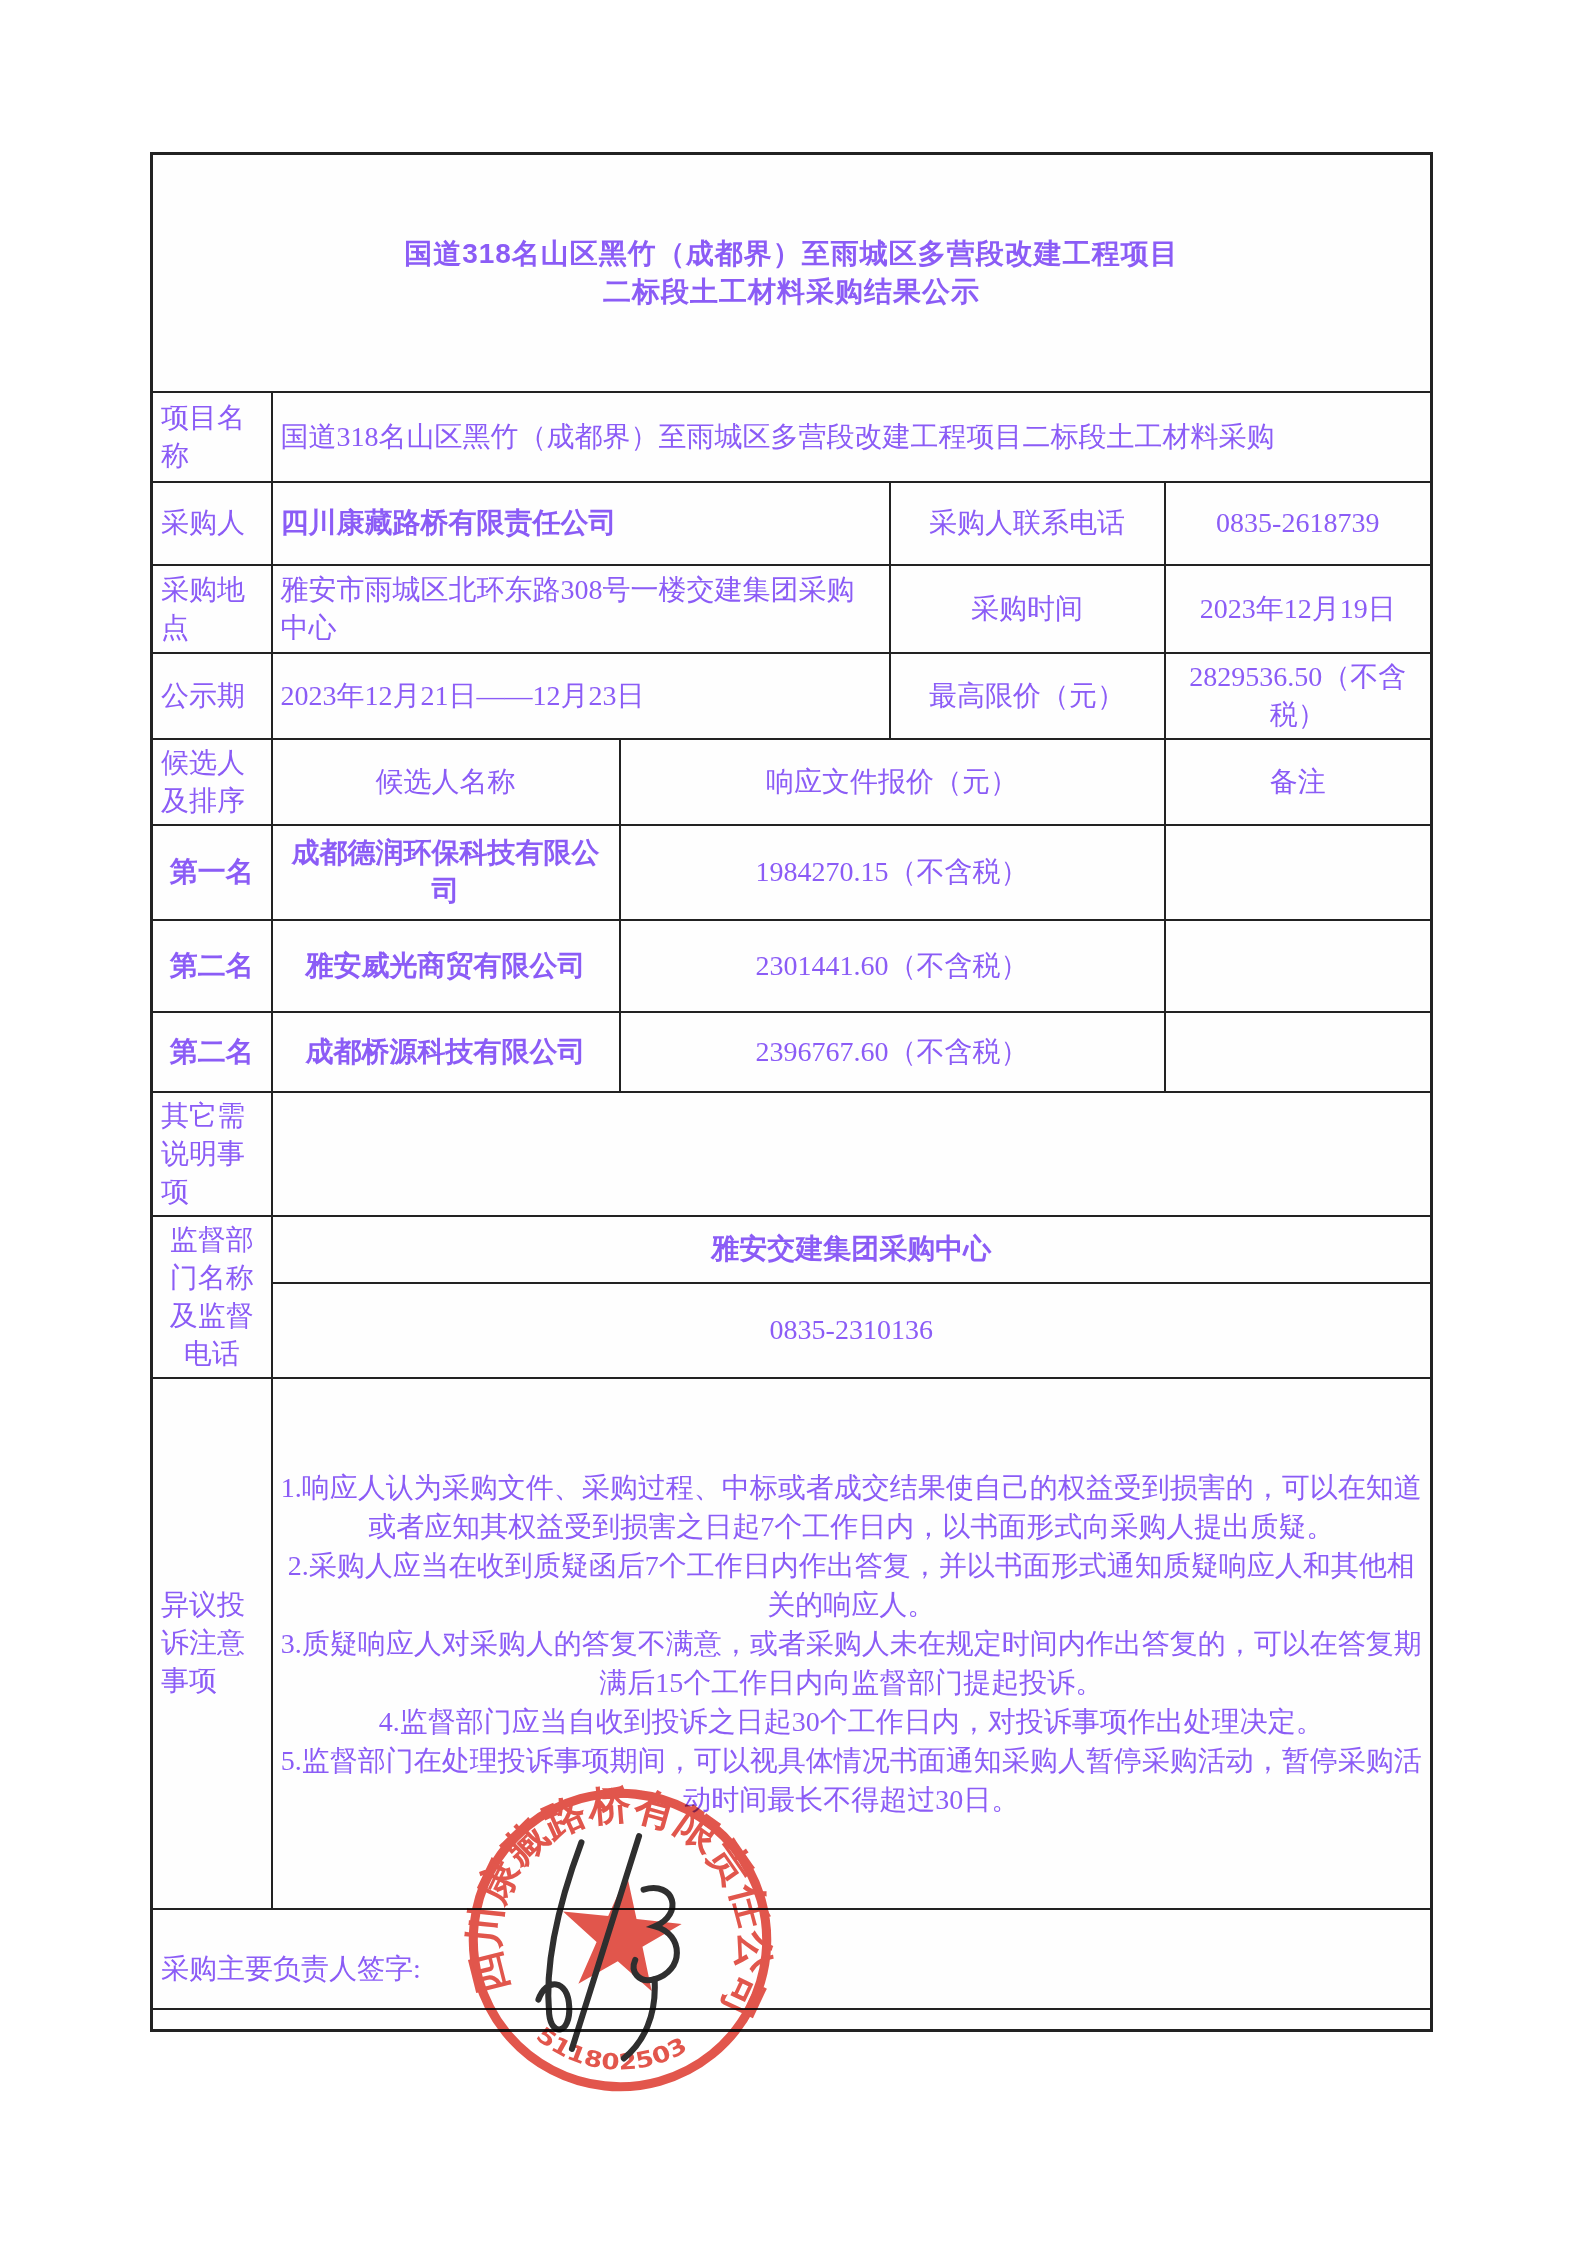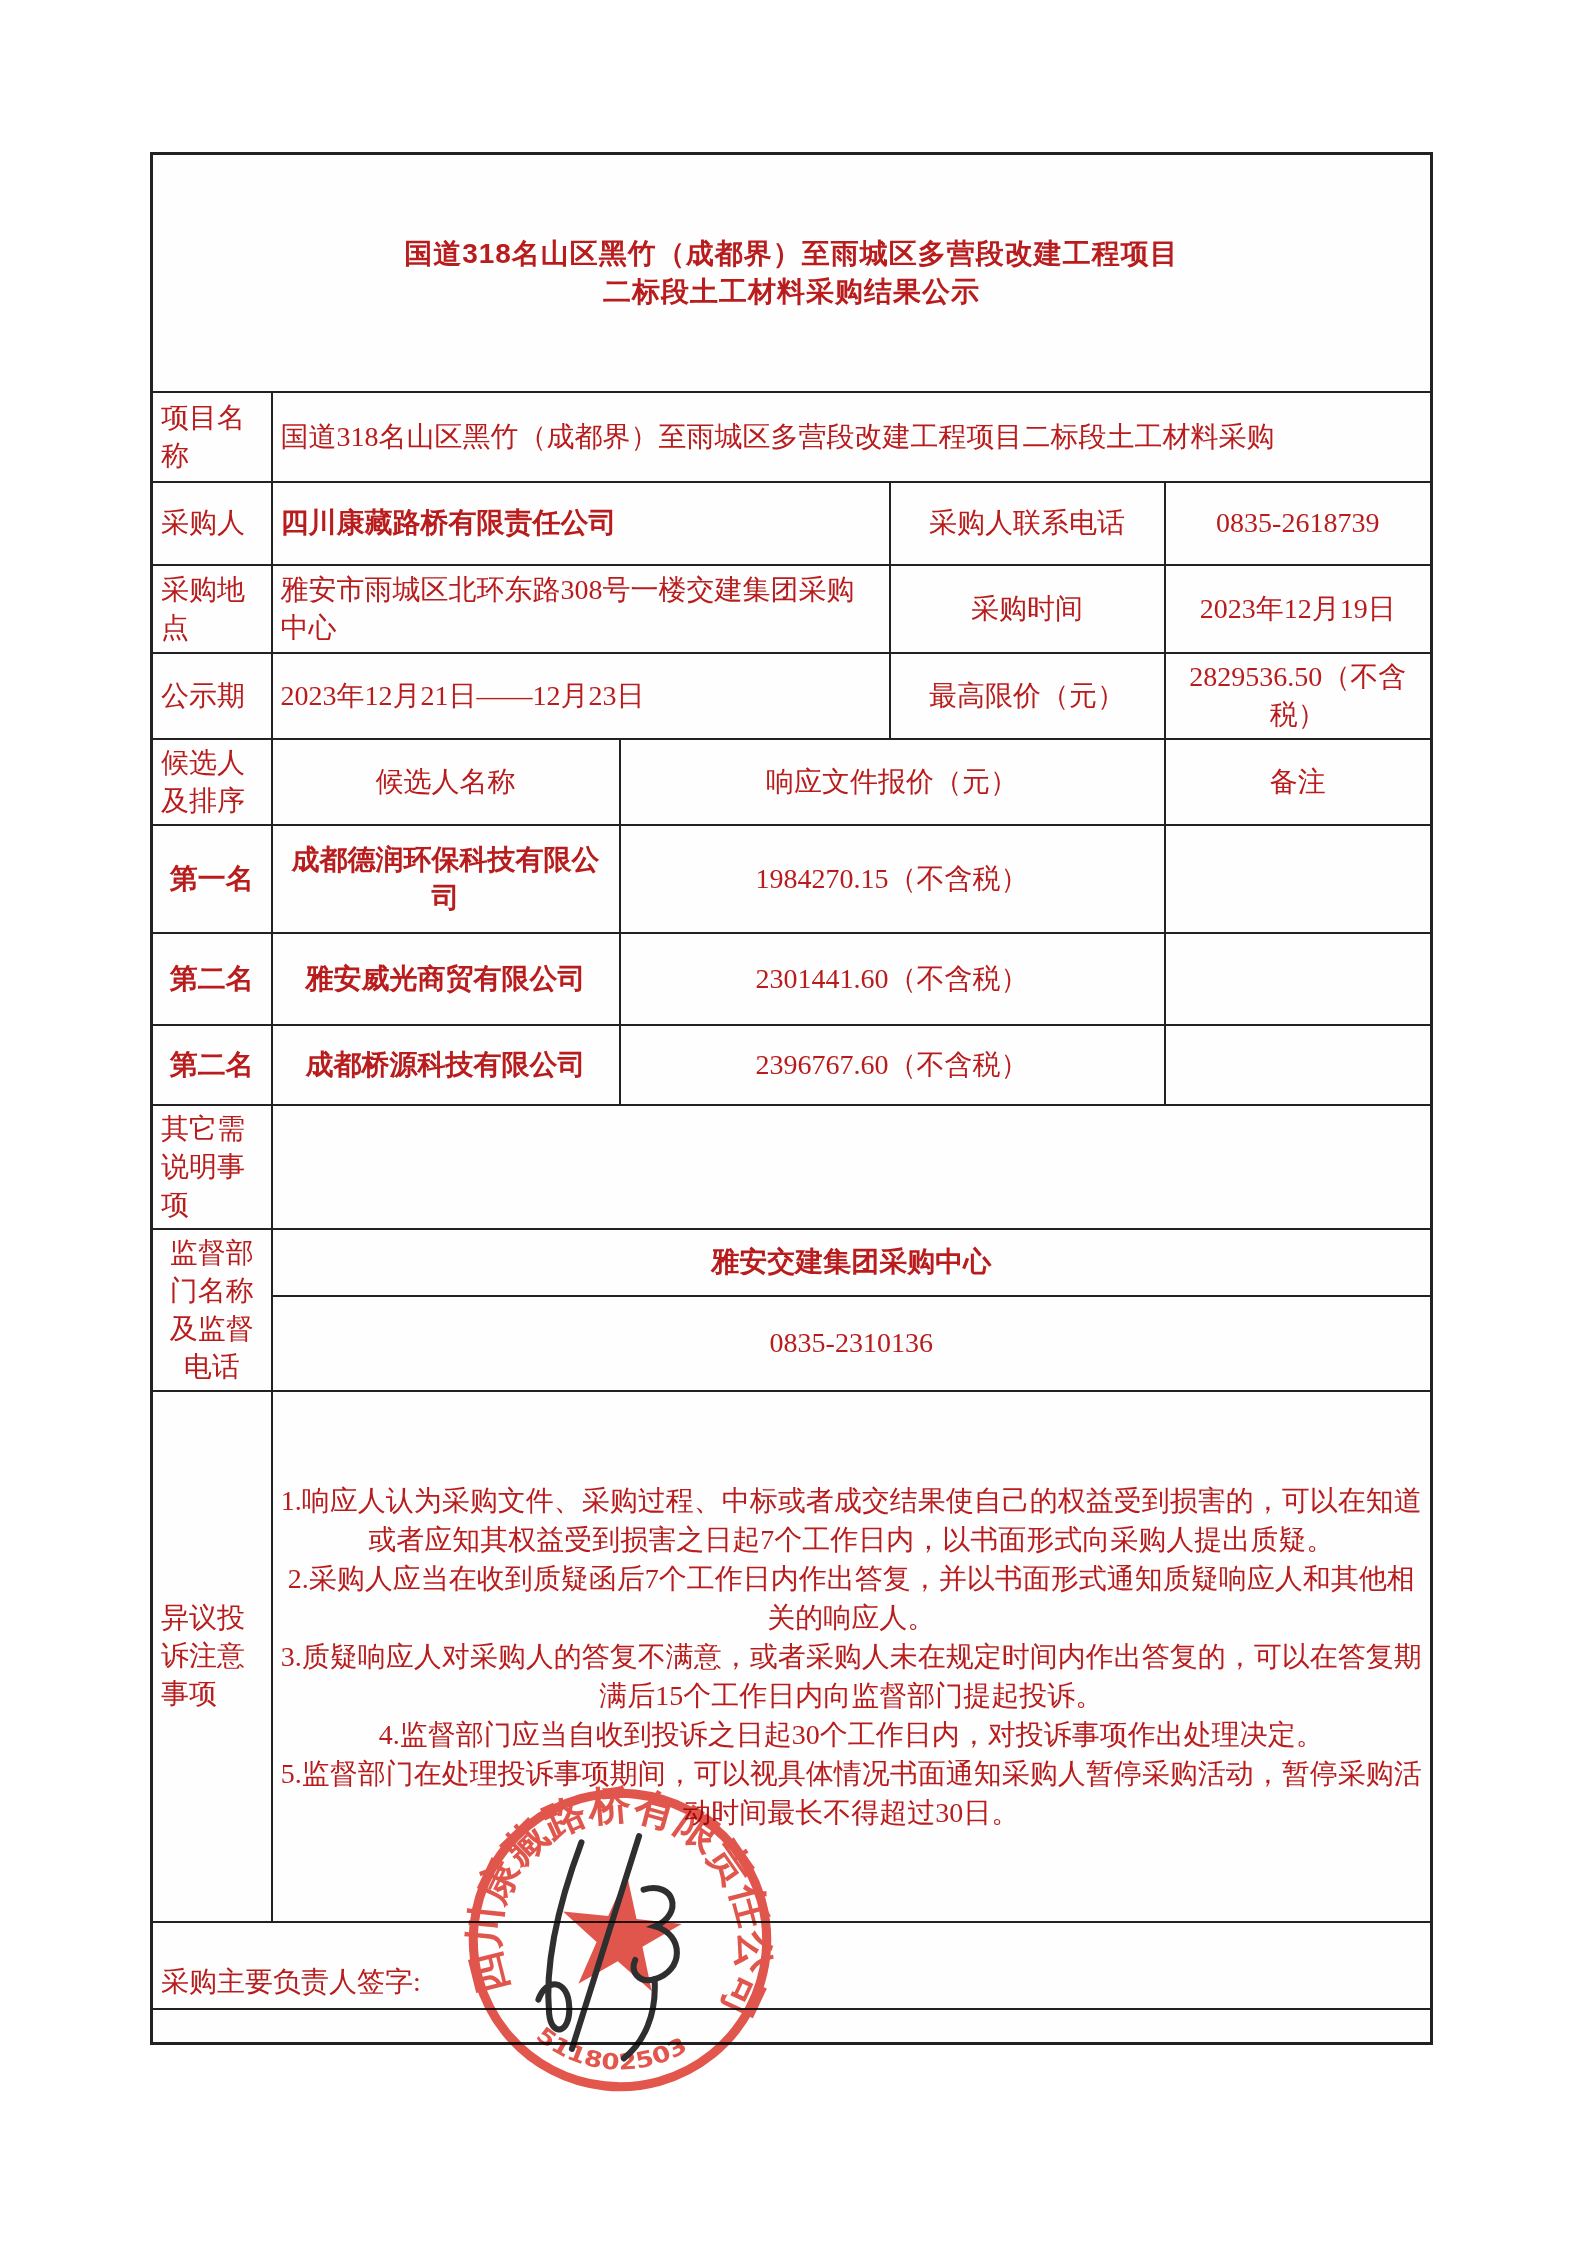--- a/index.html
+++ b/index.html
@@ -1,21 +1,21 @@
 <!DOCTYPE html>
 <html><head>
 <meta charset="utf-8">
 <style>
   html,body{margin:0;padding:0;background:#ffffff;}
   .page{
     position:relative;
     width:1587px;height:2244px;
     background:#ffffff;
     font-family:"Liberation Serif","DejaVu Serif",serif;
-    color:#b91c1c;
+    color:#8b5cf6;
     overflow:hidden;
     border-radius:31px;
   }
   table.doc{
     position:absolute;
     left:150px;top:152px;
     width:1280px;
     border-collapse:collapse;
     table-layout:fixed;
     background:#fefefe;
@@ -112,21 +112,21 @@
       <td class="limit">2829536.50（不含税）</td>
     </tr>
 
     <tr style="height:68px">
       <td class="lbl">候选人及排序</td>
       <td class="center">候选人名称</td>
       <td colspan="2" class="center">响应文件报价（元）</td>
       <td class="center">备注</td>
     </tr>
 
-    <tr style="height:108px">
+    <tr style="height:95px">
       <td class="center bold">第一名</td>
       <td class="center bold price">成都德润环保科技有限公司</td>
       <td colspan="2" class="center price">1984270.15（不含税）</td>
       <td class="center"></td>
     </tr>
     <tr style="height:92px">
       <td class="center bold">第二名</td>
       <td class="center bold price">雅安威光商贸有限公司</td>
       <td colspan="2" class="center price">2301441.60（不含税）</td>
       <td class="center"></td>

